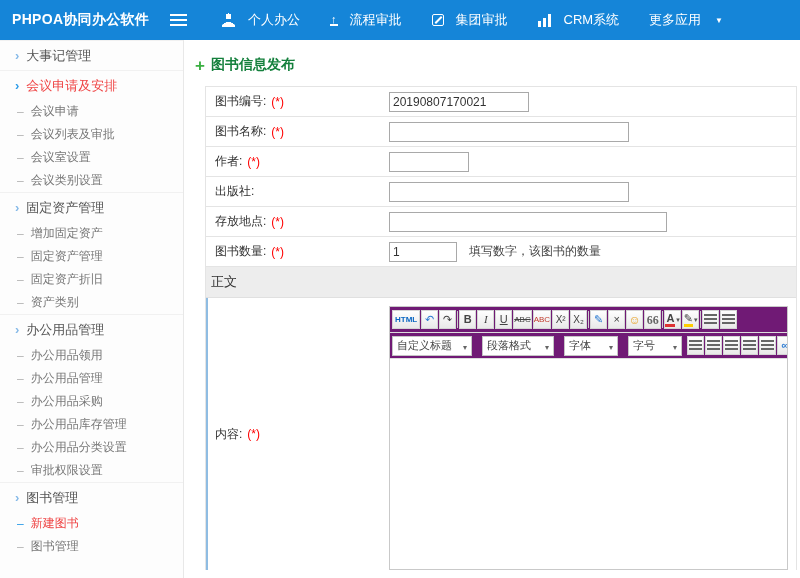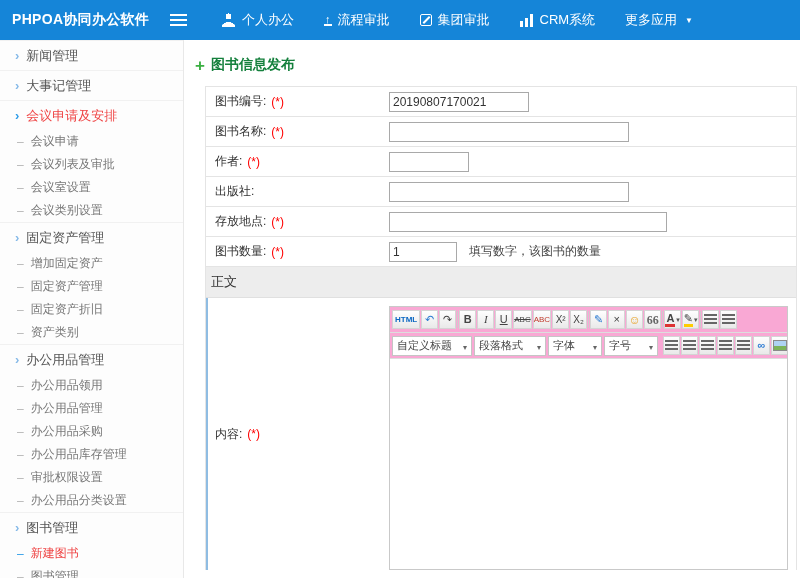--- a/index.html
+++ b/index.html
@@ -5,21 +5,21 @@
   * { margin:0; padding:0; box-sizing:border-box; }
   html,body { width:800px; height:578px; overflow:hidden; }
   body { font-family:"Liberation Sans","DejaVu Sans",sans-serif; background:#fff; position:relative; color:#333; }
 
   
   .topbar { height:40px; background:#1585d8; display:flex; align-items:center; color:#fff; }
   .brand { flex:0 0 170px; padding-left:12px; font-size:14px; font-weight:bold; letter-spacing:.3px; white-space:nowrap; }
   .icon-menu { width:17px; height:13px; margin-right:4px; cursor:pointer; flex:0 0 auto;
     background:repeating-linear-gradient(to bottom,#fff 0 2px,rgba(0,0,0,0) 2px 5px); }
   .topnav { display:flex; align-items:center; }
-  .nav-item { display:flex; align-items:center; gap:6px; margin-left:30px; font-size:13px; cursor:pointer; white-space:nowrap; }
+  .nav-item { display:flex; align-items:center; gap:12px; margin-left:30px; font-size:13px; cursor:pointer; white-space:nowrap; }
   .nav-item i { font-style:normal; }
   .icon-person { width:15px; height:14px;
     background:radial-gradient(circle 3px at 50% 24%, #fff 98%, rgba(0,0,0,0)),
                radial-gradient(ellipse 7px 5px at 50% 100%, #fff 98%, rgba(0,0,0,0)); }
   .icon-upload { font-size:11px; line-height:10px; border-bottom:2px solid #fff; padding:0 1px; font-weight:bold; }
   .icon-edit { width:12px; height:12px; border:1px solid #fff; border-radius:2px; position:relative; }
   .icon-edit::after { content:""; position:absolute; left:1px; top:4px; width:9px; height:2px; background:#fff; transform:rotate(-45deg); }
   .icon-chart { width:14px; height:13px; background-image:linear-gradient(#fff,#fff),linear-gradient(#fff,#fff),linear-gradient(#fff,#fff);
     background-repeat:no-repeat; background-size:3px 6px,3px 9px,3px 13px; background-position:0 100%,5px 100%,10px 100%; }
   .icon-caret { font-size:8px; margin-left:2px; }
@@ -56,21 +56,21 @@
   .sel-arrow { width:16px; background:linear-gradient(#f7f7f7,#dcdcdc); border-left:1px solid #aaa; color:#555; font-size:7px;
                display:flex; align-items:center; justify-content:center; }
   .q { color:#333; margin-left:10px; }
   .add-link { color:#1c66d8; margin-left:4px; cursor:pointer; text-decoration:none; font-size:12px; white-space:nowrap; }
 
   .section-bar { background:#ededed; border-bottom:1px solid #e0e0e0; padding:6px 5px; font-size:13px; color:#333; }
 
   .content-row { min-height:250px; border-bottom:none; box-shadow:inset 2px 0 0 #8fbce2; }
   .editor-cell { padding:8px 8px 0 0; align-items:flex-start; }
   .editor { border:1px solid #c9c9c9; width:100%; background:#fff; }
-  .tb-row { display:flex; align-items:center; background:#f9a8d4; padding:2px; gap:1px; border-bottom:1px solid #ddd;
+  .tb-row { display:flex; align-items:center; background:#701a75; padding:2px; gap:1px; border-bottom:1px solid #ddd;
             overflow:hidden; flex-wrap:nowrap; height:26px; }
   .tb { display:inline-flex; align-items:center; justify-content:center; min-width:17px; height:19px; flex:0 0 auto;
         border:1px solid #d4d4d4; background:linear-gradient(#fefefe,#e9e9e9); cursor:pointer; color:#444; font-size:11px; }
   .tb .g { display:inline-flex; align-items:center; justify-content:center; line-height:1; font-style:normal; }
   .tb-sep { min-width:1px; width:1px; height:17px; background:#ccc; border:none; cursor:default; }
   .tb-source .g { font-size:8px; font-weight:bold; color:#0a66c2; padding:0 2px; }
   .tb-undo .g, .tb-blue .g, .tb-link .g { color:#2a7ad2; }
   .tb-bold .g { font-weight:bold; }
   .tb-italic .g { font-style:italic; font-family:"Liberation Serif",serif; }
   .tb-underline .g { text-decoration:underline; }
@@ -79,21 +79,21 @@
   .tb-small .g { font-size:10px; }
   .tb-orange .g { color:#e8a020; font-size:12px; }
   .tb-quote .g { font-family:"Liberation Serif",serif; font-weight:bold; color:#666; font-size:12px; }
   .tb-caret::after { content:"▾"; font-size:7px; color:#555; margin-left:1px; }
   .tb-fontcolor .g { border-bottom:3px solid #d33; font-weight:bold; padding:0 1px; }
   .tb-hilite .g { border-bottom:3px solid #fc0; }
   .tb-bars .g { width:13px; height:11px; background:repeating-linear-gradient(to bottom,#666 0 2px,rgba(0,0,0,0) 2px 4px); }
   .tb-link .g { font-weight:bold; }
   .tb-image .g { width:14px; height:11px; border:1px solid #8a8a8a; background:linear-gradient(180deg,#aed3f2 0 55%,#7cb45a 55% 100%); }
 
-  .dds { display:flex; gap:2px; align-items:center; flex:0 0 auto; }
+  .dds { display:flex; gap:10px; align-items:center; flex:0 0 auto; }
   .tbs { display:flex; gap:1px; align-items:center; margin-left:4px; flex:0 0 auto; }
   .dd { display:inline-flex; align-items:center; justify-content:space-between; height:20px; background:#fff; border:1px solid #c5c5c5;
         font-size:11px; color:#444; padding:0 4px; cursor:pointer; white-space:nowrap; }
   .dd-caret::before { content:"▾"; font-size:8px; color:#666; margin-left:5px; }
   .dw84{width:80px} .dw76{width:72px} .dw64{width:54px}
   .editor-body { height:210px; background:#fff; cursor:text; }
 </style>
 </head>
 <body>
 
@@ -119,82 +119,78 @@
     </span>
     <span class="nav-item">
       <span>更多应用</span>
       <i class="icon-caret">▼</i>
     </span>
   </nav>
 </header>
 
 <aside class="sidebar">
 
+
     <div class="side-item parent">
       <i class="marker"></i>
-      <span class="side-label">新闻管理</span>
+      <span class="side-label">大事记管理</span>
+    </div>
+
+    <div class="side-item parent active">
+      <i class="marker"></i>
+      <span class="side-label">会议申请及安排</span>
+    </div>
+
+    <div class="side-item child">
+      <i class="marker"></i>
+      <span class="side-label">会议申请</span>
+    </div>
+
+    <div class="side-item child">
+      <i class="marker"></i>
+      <span class="side-label">会议列表及审批</span>
+    </div>
+
+    <div class="side-item child">
+      <i class="marker"></i>
+      <span class="side-label">会议室设置</span>
+    </div>
+
+    <div class="side-item child">
+      <i class="marker"></i>
+      <span class="side-label">会议类别设置</span>
     </div>
 
     <div class="side-item parent">
       <i class="marker"></i>
-      <span class="side-label">大事记管理</span>
-    </div>
-
-    <div class="side-item parent active">
-      <i class="marker"></i>
-      <span class="side-label">会议申请及安排</span>
-    </div>
-
-    <div class="side-item child">
-      <i class="marker"></i>
-      <span class="side-label">会议申请</span>
-    </div>
-
-    <div class="side-item child">
-      <i class="marker"></i>
-      <span class="side-label">会议列表及审批</span>
-    </div>
-
-    <div class="side-item child">
-      <i class="marker"></i>
-      <span class="side-label">会议室设置</span>
-    </div>
-
-    <div class="side-item child">
-      <i class="marker"></i>
-      <span class="side-label">会议类别设置</span>
+      <span class="side-label">固定资产管理</span>
+    </div>
+
+    <div class="side-item child">
+      <i class="marker"></i>
+      <span class="side-label">增加固定资产</span>
+    </div>
+
+    <div class="side-item child">
+      <i class="marker"></i>
+      <span class="side-label">固定资产管理</span>
+    </div>
+
+    <div class="side-item child">
+      <i class="marker"></i>
+      <span class="side-label">固定资产折旧</span>
+    </div>
+
+    <div class="side-item child">
+      <i class="marker"></i>
+      <span class="side-label">资产类别</span>
     </div>
 
     <div class="side-item parent">
       <i class="marker"></i>
-      <span class="side-label">固定资产管理</span>
-    </div>
-
-    <div class="side-item child">
-      <i class="marker"></i>
-      <span class="side-label">增加固定资产</span>
-    </div>
-
-    <div class="side-item child">
-      <i class="marker"></i>
-      <span class="side-label">固定资产管理</span>
-    </div>
-
-    <div class="side-item child">
-      <i class="marker"></i>
-      <span class="side-label">固定资产折旧</span>
-    </div>
-
-    <div class="side-item child">
-      <i class="marker"></i>
-      <span class="side-label">资产类别</span>
-    </div>
-
-    <div class="side-item parent">
-      <i class="marker"></i>
       <span class="side-label">办公用品管理</span>
     </div>
 
     <div class="side-item child">
       <i class="marker"></i>
       <span class="side-label">办公用品领用</span>
     </div>
 
     <div class="side-item child">
       <i class="marker"></i>
@@ -206,26 +202,26 @@
       <span class="side-label">办公用品采购</span>
     </div>
 
     <div class="side-item child">
       <i class="marker"></i>
       <span class="side-label">办公用品库存管理</span>
     </div>
 
     <div class="side-item child">
       <i class="marker"></i>
+      <span class="side-label">办公用品分类设置</span>
+    </div>
+
+    <div class="side-item child">
+      <i class="marker"></i>
       <span class="side-label">审批权限设置</span>
-    </div>
-
-    <div class="side-item child">
-      <i class="marker"></i>
-      <span class="side-label">办公用品分类设置</span>
     </div>
 
     <div class="side-item parent">
       <i class="marker"></i>
       <span class="side-label">图书管理</span>
     </div>
 
     <div class="side-item child active">
       <i class="marker"></i>
       <span class="side-label">新建图书</span>

